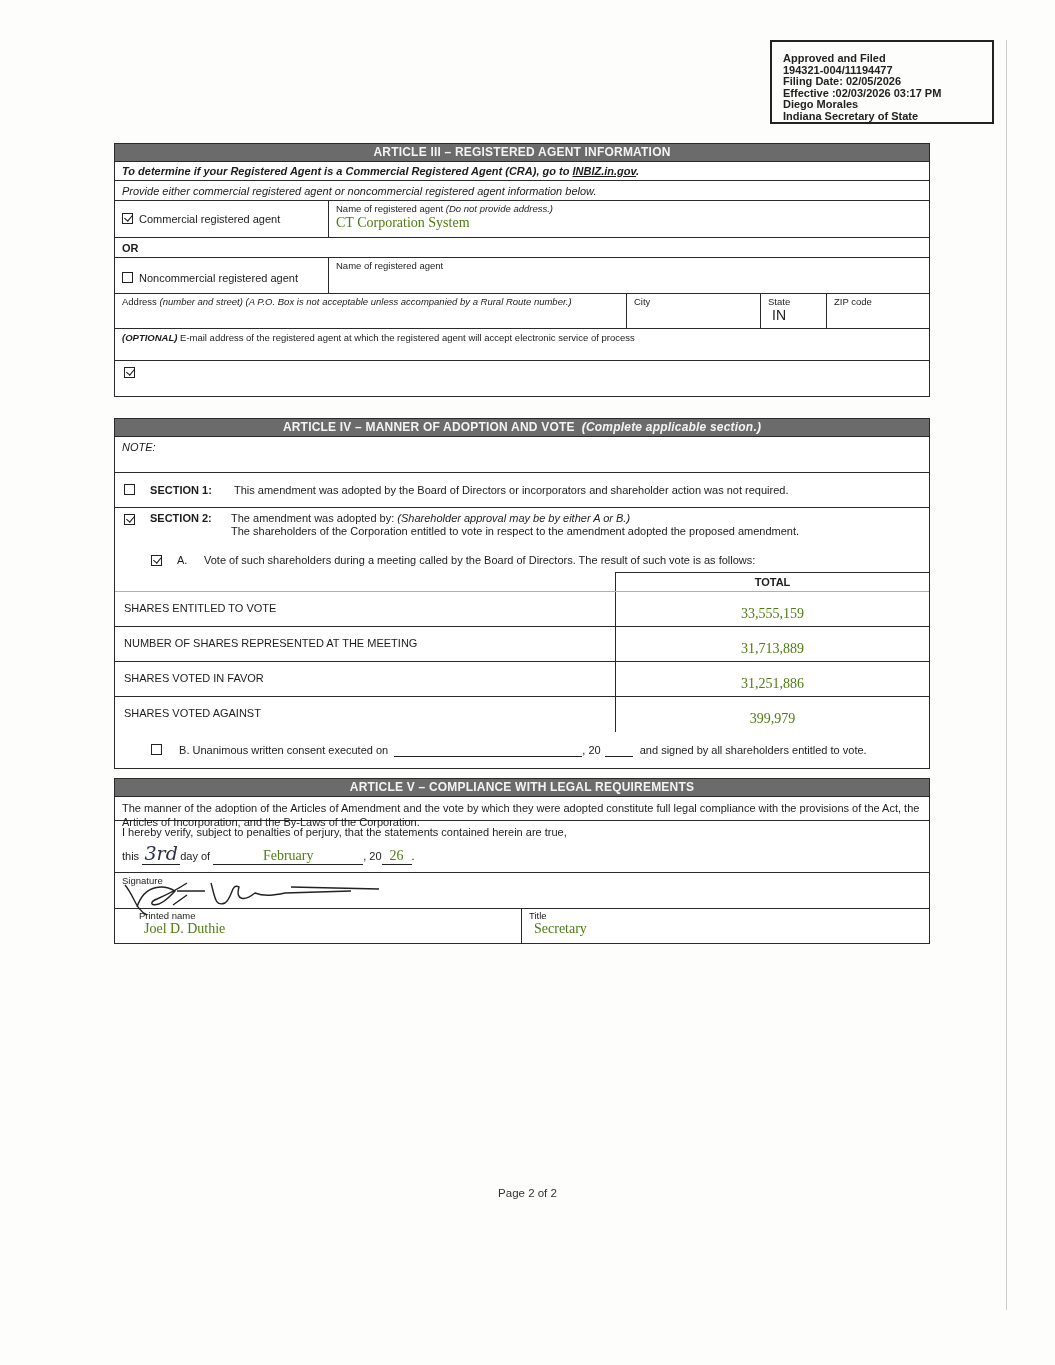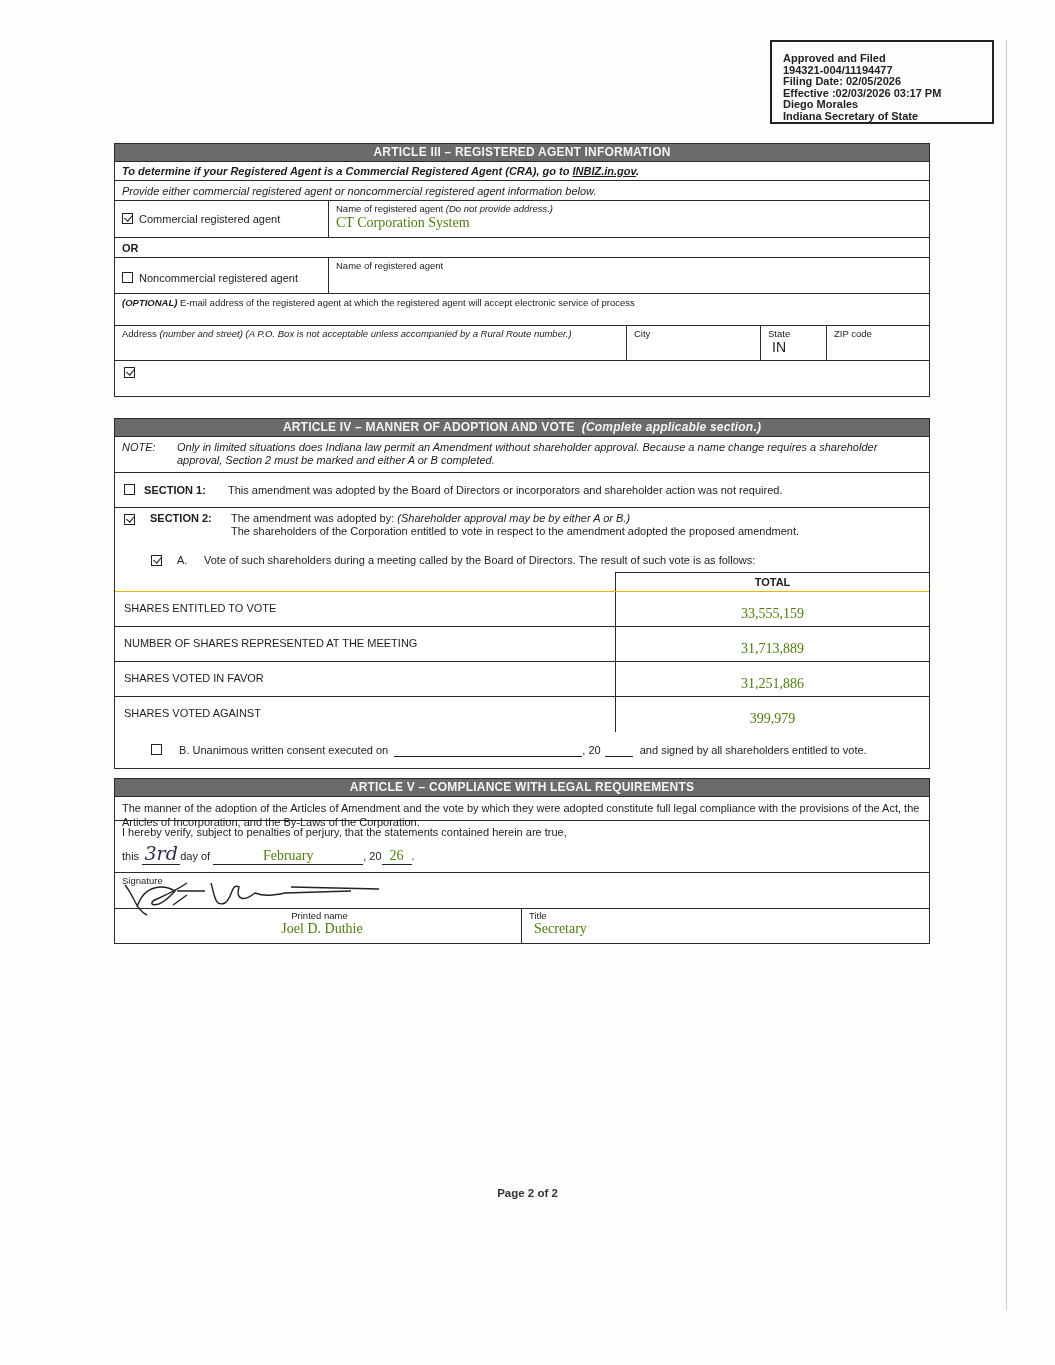--- a/index.html
+++ b/index.html
@@ -34,21 +34,21 @@
   }
   .cb.checked::after {
     content:""; position:absolute; left:2.5px; top:-1px; width:4px; height:7px;
     border-right:1.6px solid #111; border-bottom:1.6px solid #111; transform:rotate(40deg);
   }
   .tiny { font-size:9.5px; }
   .serif { font-family:"Liberation Serif", serif; font-size:14px; color:#4d7c0f; }
   .cell { position:absolute; top:0; bottom:0; box-sizing:border-box; }
   .vl { border-left:1px solid #2a2a2a; }
   .uline { display:inline-block; border-bottom:1px solid #222; text-align:center; }
-  .page-num { position:absolute; left:0; width:1055px; top:1187px; text-align:center; font-size:11.5px; font-weight:bold; color:#333; }
+  .page-num { position:absolute; left:0; width:1055px; top:1187px; text-align:center; font-size:11.5px; font-weight:normal; color:#333; }
   .hand { font-family:"DejaVu Serif", serif; font-style:italic; font-size:20px; color:#2b2b4a; }
 </style>
 </head>
 <body>
 
 <div class="edge"></div>
 
 <div class="stamp">
   <div>Approved and Filed</div>
   <div>194321-004/11194477</div>
@@ -76,58 +76,57 @@
   <div class="row b" style="height:20px; line-height:20px; padding-left:7px;">OR</div>
   <div class="row" style="height:36px;">
     <div class="cell" style="left:7px; width:205px; line-height:40px;">
       <span class="cb"></span><span>Noncommercial registered agent</span>
     </div>
     <div class="cell vl" style="left:213px; right:0; padding:2px 0 0 7px;">
       <div class="tiny">Name of registered agent</div>
       <div class="serif"></div>
     </div>
   </div>
-  <div class="row tiny" style="height:32px; padding:3px 0 0 7px;">
-    <span class="ital b">(OPTIONAL)</span><span> E-mail address of the registered agent at which the registered agent will accept electronic service of process</span>
-    <div style="height:14px;"></div>
-  </div>
   <div class="row" style="height:35px;">
     <div class="cell tiny" style="left:7px; width:500px; padding-top:2px;">
       <span>Address</span> <span class="ital">(number and street) (A P.O. Box is not acceptable unless accompanied by a Rural Route number.)</span>
       <div style="height:14px;"></div>
     </div>
     <div class="cell vl tiny" style="left:511px; width:134px; padding:2px 0 0 7px;">
       <div>City</div>
       <div></div>
     </div>
     <div class="cell vl" style="left:645px; width:66px; padding:2px 0 0 7px;">
       <div class="tiny">State</div>
       <div style="font-size:14px; padding-left:4px; line-height:16px;">IN</div>
     </div>
     <div class="cell vl tiny" style="left:711px; right:0; padding:2px 0 0 7px;">
       <div>ZIP code</div>
       <div></div>
     </div>
   </div>
+  <div class="row tiny" style="height:32px; padding:3px 0 0 7px;">
+    <span class="ital b">(OPTIONAL)</span><span> E-mail address of the registered agent at which the registered agent will accept electronic service of process</span>
+    <div style="height:14px;"></div>
+  </div>
   <div class="row" style="height:35px; padding:4px 60px 0 7px;">
     <span class="cb checked" style="position:absolute; left:9px; top:6px;"></span>
   </div>
 </div>
 
 <div class="section" style="top:418px;">
   <div class="sec-head">
     <span>ARTICLE IV – MANNER OF ADOPTION AND VOTE</span>&nbsp; <i>(Complete applicable section.)</i>
   </div>
   <div class="row ital" style="height:36px; padding:4px 50px 0 7px; line-height:13px;">
     <span style="position:absolute; left:7px; top:4px;">NOTE:</span>
-    <div style="margin-left:55px;">Only in limited situations does Indiana law permit an Amendment without shareholder approval. Because a name change requires a shareholder approval, Section 2 must be marked and either A or B completed.</div>
   </div>
   <div class="row" style="height:35px; line-height:35px; padding-left:9px;">
     <span class="cb"></span>
-    <span class="b" style="display:inline-block; width:81px; ">SECTION 1:</span>
+    <span class="b" style="display:inline-block; width:81px; margin-left:6px;">SECTION 1:</span>
     <span>This amendment was adopted by the Board of Directors or incorporators and shareholder action was not required.</span>
   </div>
   <div style="position:relative; height:64px; font-size:11px;">
     <span class="cb checked" style="position:absolute; left:9px; top:6px;"></span>
     <span class="b" style="position:absolute; left:35px; top:4px;">SECTION 2:</span>
     <div style="position:absolute; left:116px; top:4px; line-height:13px;">
       <div><span>The amendment was adopted by: </span><i>(Shareholder approval may be by either A or B.)</i></div>
       <div>The shareholders of the Corporation entitled to vote in respect to the amendment adopted the proposed amendment.</div>
     </div>
     <span class="cb checked" style="position:absolute; left:36px; top:47px;"></span>
@@ -177,21 +176,21 @@
       <span class="uline serif" style="width:150px; height:15px; line-height:13px;">February</span><span>, 20</span><span class="uline serif" style="width:30px; height:15px; line-height:13px;">26</span><span>.</span>
     </div>
   </div>
   <div class="row" style="height:36px;">
     <div class="tiny" style="position:absolute; left:7px; top:2px;">Signature</div>
     <svg style="position:absolute; left:0; top:4px;" width="280" height="40">
       <path d="M10 8 C 20 20, 20 32, 32 38 M22 30 C 30 6, 50 8, 60 14 C 40 36, 30 26, 42 22 C 60 14, 66 10, 72 6 M62 14 L 90 14 M 58 28 L 72 18 M96 6 C 100 20, 100 30, 110 26 C 118 20, 116 6, 124 10 C 120 24, 130 24, 140 16 C 150 20, 160 18, 170 16 L 236 14 M176 10 L 264 12" stroke="#222" stroke-width="1.4" fill="none"></path>
     </svg>
   </div>
   <div class="row" style="height:34px;">
-    <div class="cell" style="left:7px; width:395px; padding-top:1px;text-align:center;">
+    <div class="cell" style="left:24px; width:395px; padding-top:1px;">
       <div class="tiny">Printed name</div>
       <div class="serif" style="margin-left:5px;">Joel D. Duthie</div>
     </div>
     <div class="cell vl" style="left:406px; right:0; padding:1px 0 0 7px;">
       <div class="tiny">Title</div>
       <div class="serif" style="margin-left:5px;">Secretary</div>
     </div>
   </div>
 </div>
 

